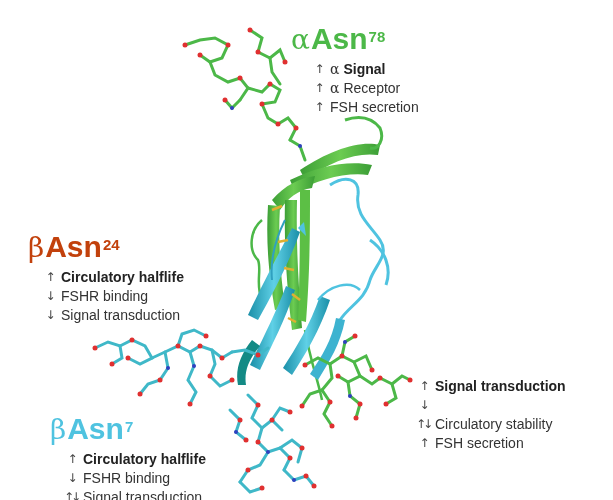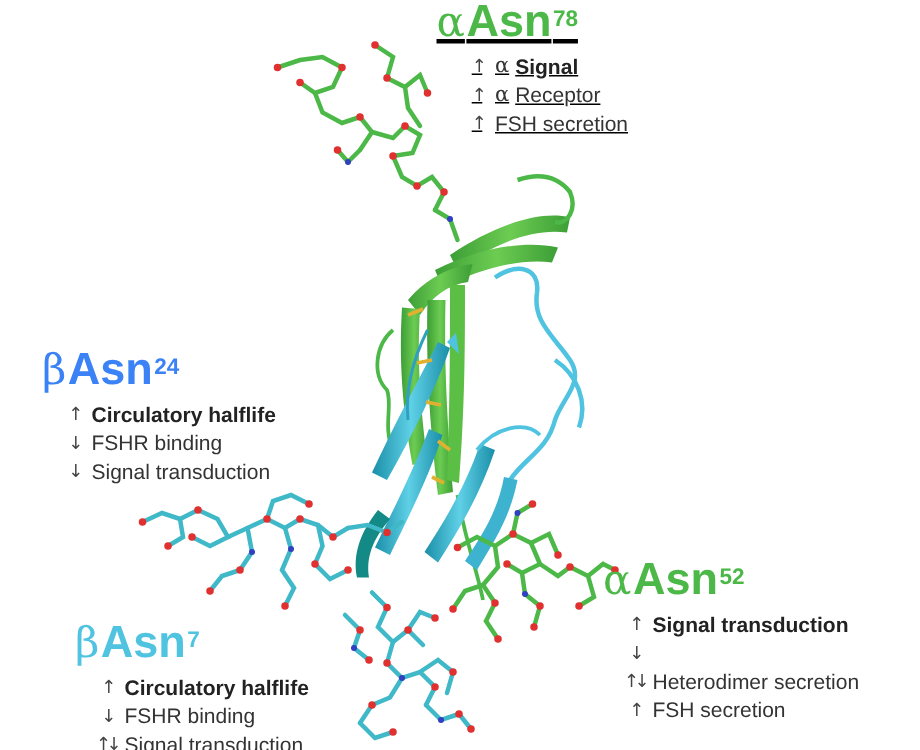--- a/index.html
+++ b/index.html
@@ -182,21 +182,21 @@
         <circle cx="360" cy="404" r="2.5"></circle>
         <circle cx="356" cy="418" r="2.5"></circle>
       <circle cx="410" cy="380" r="2.5"></circle>
     </g>
     <g fill="#3040c0">
         <circle cx="345" cy="342" r="2"></circle>
         <circle cx="350" cy="396" r="2"></circle>
       </g>
   </svg>
 
-  <div class="label" style="left:291px; top:0;text-decoration:underline;">
+  <div class="label" style="left:291px; top:24px;">
     <div class="heading" style="color:#4cb848;">
       <span class="greek">α</span><span>Asn</span><sup>78</sup>
     </div>
     <div class="items" style="margin-left:20px;">
       <div class="item bold">
         <span class="arrow">↑</span>
         <span class="greek-sm">α</span>
         <span class="txt">Signal</span>
       </div>
       <div class="item">
@@ -205,21 +205,21 @@
         <span class="txt">Receptor</span>
       </div>
       <div class="item">
         <span class="arrow">↑</span>
         <span class="txt">FSH secretion</span>
       </div>
     </div>
   </div>
 
   <div class="label" style="left:28px; top:232px;">
-    <div class="heading" style="color:#3b82f6;">
+    <div class="heading" style="color:#c2410c;">
       <span class="greek">β</span><span>Asn</span><sup>24</sup>
     </div>
     <div class="items" style="margin-left:14px;">
       <div class="item bold">
         <span class="arrow">↑</span>
         <span class="txt">Circulatory halflife</span>
       </div>
       <div class="item">
         <span class="arrow">↓</span>
         <span class="txt">FSHR binding</span>
@@ -245,34 +245,31 @@
         <span class="txt">FSHR binding</span>
       </div>
       <div class="item">
         <span class="arrow">↑↓</span>
         <span class="txt">Signal transduction</span>
       </div>
     </div>
   </div>
 
   <div class="label" style="left:402px; top:372px;">
-    <div class="heading" style="color:#4cb848;">
-      <span class="greek">α</span><span>Asn</span><sup>52</sup>
-    </div>
     <div class="items" style="margin-left:14px;">
       <div class="item bold">
         <span class="arrow">↑</span>
         <span class="txt">Signal transduction</span>
       </div>
       <div class="item">
         <span class="arrow">↓</span>
       </div>
       <div class="item">
         <span class="arrow">↑↓</span>
-        <span class="txt">Heterodimer secretion</span>
+        <span class="txt">Circulatory stability</span>
       </div>
       <div class="item">
         <span class="arrow">↑</span>
         <span class="txt">FSH secretion</span>
       </div>
     </div>
   </div>
 
 </div>
 

